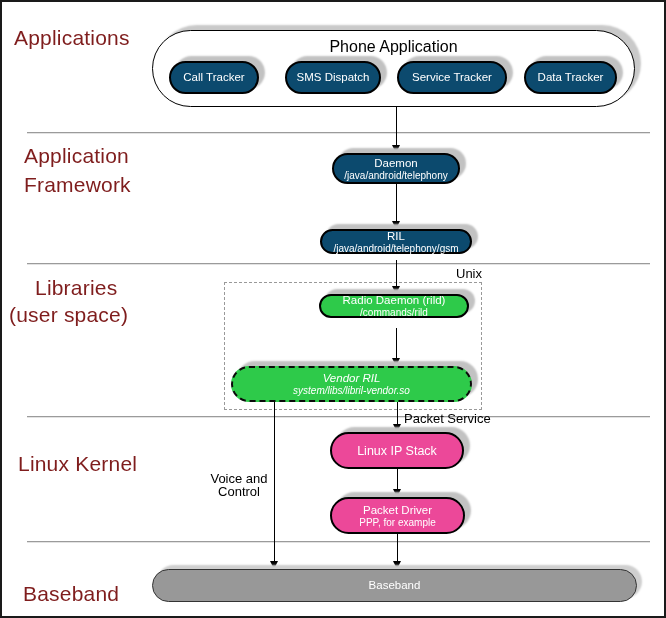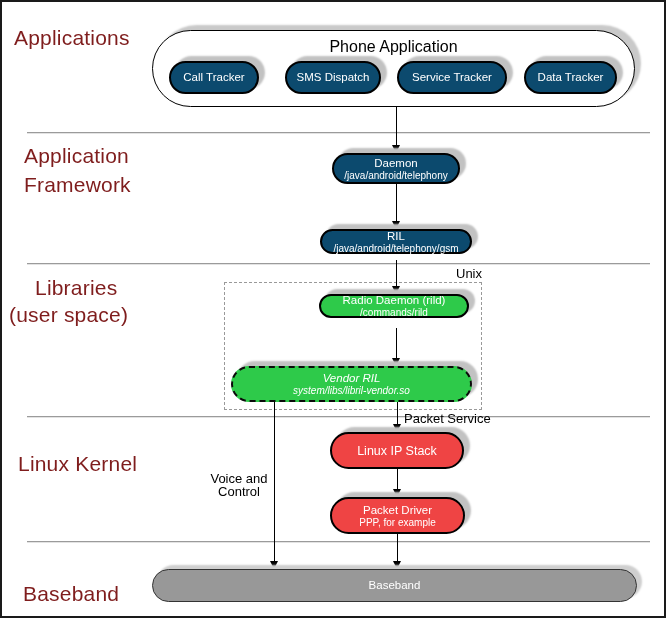--- a/index.html
+++ b/index.html
@@ -19,21 +19,21 @@
   .pill {
     position:absolute; border:2px solid #000; color:#fff;
     display:flex; flex-direction:column; justify-content:center; align-items:center;
     text-align:center; box-shadow:6px -5px 2px #c2c2c2;
   }
   .pill .t  { font-size:11.5px; line-height:13px; }
   .pill .t2 { font-size:12.5px; line-height:14px; }
   .pill .s  { font-size:10px;  line-height:11px; }
   .blue  { background:#0c4a6e; border-radius:17px; }
   .green { background:#2eca4a; border-radius:18px; }
-  .red   { background:#ef4444; border-radius:19px; }
+  .red   { background:#ec4899; border-radius:19px; }
   .grayp { background:#989898; border:1px solid #333; border-radius:17px;
            box-shadow:5px -4px 2px #cfcfcf; }
   .container-node {
     position:absolute; left:150px; top:28px; width:483px; height:77px;
     background:#fff; border:1px solid #000; border-radius:39px;
     box-shadow:6px -5px 2px #c9c9c9;
   }
   .container-title {
     position:absolute; left:0; top:7px; width:100%; text-align:center;
     color:#000; font-size:16px;

